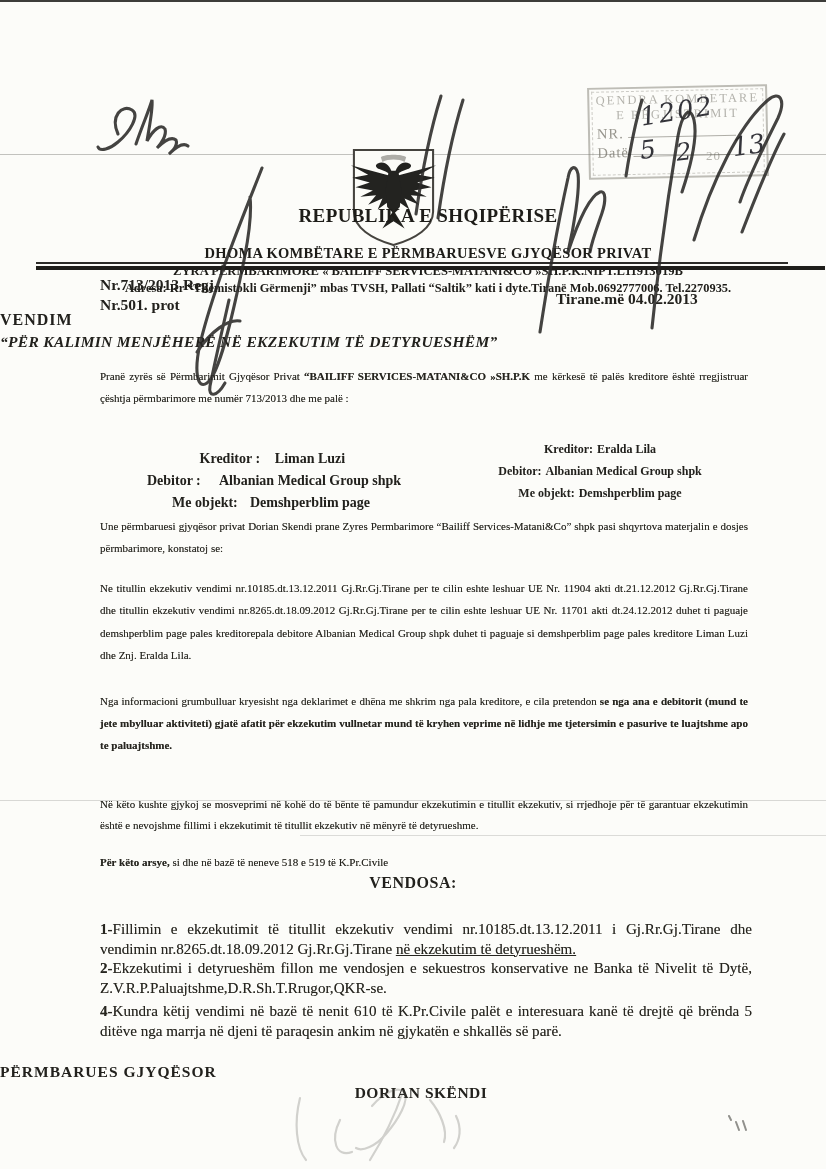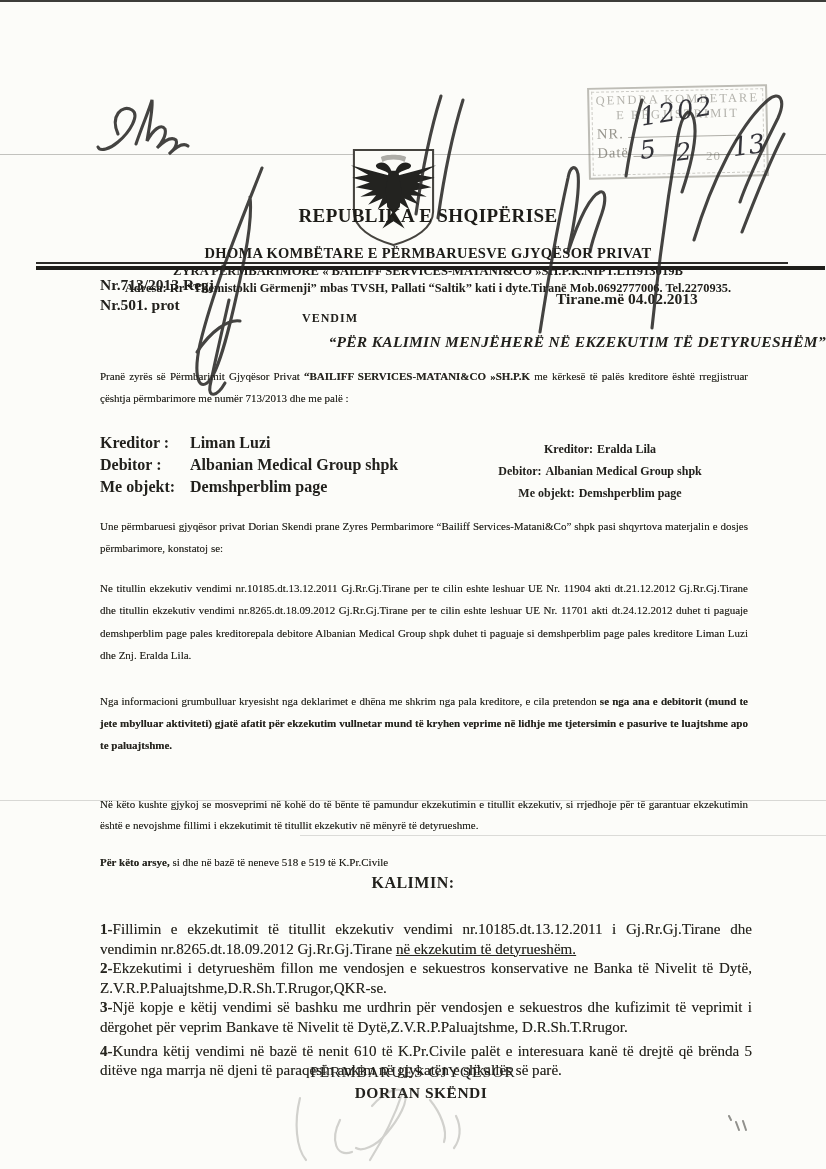--- a/index.html
+++ b/index.html
@@ -32,39 +32,39 @@
   .lh-republic{font-size:19px;font-weight:bold;letter-spacing:.4px;}
   .lh-chamber{font-size:14.5px;font-weight:bold;margin-top:18px;letter-spacing:.3px;}
   .lh-office{font-size:12.6px;font-weight:bold;margin-top:2px;}
   .lh-address{font-size:12.4px;font-weight:bold;margin-top:2px;}
   .rule-thin{top:262px;left:36px;width:752px;height:2px;background:#2d2c29;}
   .rule-thick{top:266px;left:36px;width:789px;height:3.5px;background:#1f1e1b;}
   
   .meta-reg{top:276px;left:100px;font-size:15.5px;font-weight:bold;}
   .meta-prot{top:296px;left:100px;font-size:15.5px;font-weight:bold;}
   .meta-date{top:290px;left:556px;font-size:15.5px;font-weight:bold;}
-  .doc-title{top:311px;left:0;width:660px;text-align:center;font-size:12px;font-weight:bold;letter-spacing:1px;}
-  .doc-subtitle{top:333px;left:0;width:826px;text-align:right;font-size:15.5px;font-weight:bold;font-style:italic;letter-spacing:.3px;}
+  .doc-title{top:311px;left:0;width:660px;font-size:16px;font-weight:bold;letter-spacing:1px;}
+  .doc-subtitle{top:333px;left:0;width:826px;text-align:left;font-size:15.5px;font-weight:bold;font-style:italic;letter-spacing:.3px;}
   
   .para{left:100px;width:648px;text-align:justify;font-size:11px;line-height:21.8px;color:#26251f;text-shadow:0 0 .4px rgba(45,44,38,.55);}
   .p-intro{top:366px;}
   .p-constat{top:516px;}
   .p-titles{top:577px;line-height:22.3px;}
   .p-info{top:691px;}
   .p-cond{top:794px;line-height:21px;}
   .p-reasons{top:852px;}
-  .parties-l{top:432px;left:100px;width:330px;font-size:16px;font-weight:bold;line-height:22px;}
+  .parties-l{top:448px;left:100px;width:330px;font-size:14px;font-weight:bold;line-height:22px;text-align:center;}
   .parties-r{top:438px;left:430px;width:340px;font-size:12px;font-weight:bold;line-height:22px;text-align:center;}
   .parties-l .plabel{display:inline-block;width:90px;}
   .parties-r .plabel{margin-right:4px;}
   .vendosa{top:874px;left:0;width:826px;text-align:center;font-size:16px;font-weight:bold;letter-spacing:.5px;}
   .items{top:920px;left:100px;width:652px;font-size:15.1px;line-height:19.6px;text-align:justify;color:#26251f;text-shadow:0 0 .4px rgba(45,44,38,.5);}
   .item{margin:0;}
   .item-4{margin-top:4px;}
-  .sig-role{top:1063px;left:0;width:826px;text-align:center;font-size:15.5px;font-weight:normal;letter-spacing:1px;}
+  .sig-role{top:1063px;left:0;width:826px;text-align:left;font-size:15.5px;font-weight:bold;letter-spacing:1px;}
   .sig-name{top:1084px;left:0;width:826px;text-align:center;font-size:15.5px;font-weight:bold;letter-spacing:.5px;padding-left:8px;}
   .hw-overlay{top:0;left:0;width:826px;height:1169px;pointer-events:none;}
   .emblem{top:143px;left:346px;width:95px;height:106px;}
 </style>
 </head>
 <body>
 
 <div class="page">
 
   <div class="abs scan-top"></div>
@@ -125,25 +125,24 @@
     <div><span class="plabel">Debitor:</span><span>Albanian Medical Group shpk</span></div>
     <div><span class="plabel">Me objekt:</span><span>Demshperblim page</span></div>
   </div>
 
   <div class="abs para p-constat">Une përmbaruesi gjyqësor privat Dorian Skendi prane Zyres Permbarimore “Bailiff Services-Matani&amp;Co” shpk pasi shqyrtova materjalin e dosjes përmbarimore, konstatoj se:</div>
   <div class="abs para p-titles">Ne titullin ekzekutiv vendimi nr.10185.dt.13.12.2011 Gj.Rr.Gj.Tirane per te cilin eshte leshuar UE Nr. 11904 akti dt.21.12.2012 Gj.Rr.Gj.Tirane dhe titullin ekzekutiv vendimi nr.8265.dt.18.09.2012 Gj.Rr.Gj.Tirane per te cilin eshte leshuar UE Nr. 11701 akti dt.24.12.2012 duhet ti paguaje demshperblim page pales kreditorepala debitore Albanian Medical Group shpk duhet ti paguaje si demshperblim page pales kreditore Liman Luzi dhe Znj. Eralda Lila.</div>
   <div class="abs para p-info"><span>Nga informacioni grumbulluar kryesisht nga deklarimet e dhëna me shkrim nga pala kreditore, e cila pretendon </span><span class="b">se nga ana e debitorit (mund te jete mbylluar aktiviteti) gjatë afatit për ekzekutim vullnetar mund të kryhen veprime në lidhje me tjetersimin e pasurive te luajtshme apo te paluajtshme.</span></div>
   <div class="abs para p-cond">Në këto kushte gjykoj se mosveprimi në kohë do të bënte të pamundur ekzekutimin e titullit ekzekutiv, si rrjedhoje për të garantuar ekzekutimin është e nevojshme fillimi i ekzekutimit të titullit ekzekutiv në mënyrë  të detyrueshme.</div>
   <div class="abs para p-reasons"><span class="b">Për këto arsye,</span><span> si dhe në bazë të neneve 518 e 519 të K.Pr.Civile</span></div>
 
-  <div class="abs vendosa">KALIMIN:</div>
+  <div class="abs vendosa">VENDOSA:</div>
   <div class="abs items">
     <div class="item"><span class="b">1-</span><span>Fillimin e ekzekutimit të titullit ekzekutiv vendimi nr.10185.dt.13.12.2011 i Gj.Rr.Gj.Tirane dhe vendimin nr.8265.dt.18.09.2012 Gj.Rr.Gj.Tirane </span><span class="u">në ekzekutim të detyrueshëm.</span></div>
     <div class="item"><span class="b">2-</span><span>Ekzekutimi i detyrueshëm fillon me  vendosjen e sekuestros konservative ne Banka të Nivelit të Dytë, Z.V.R.P.Paluajtshme,D.R.Sh.T.Rrugor,QKR-se.</span></div>
-    <div class="item"><span class="b">3-</span><span>Një kopje e këtij vendimi së bashku me urdhrin për vendosjen e sekuestros dhe kufizimit të veprimit i dërgohet për veprim Bankave të Nivelit të Dytë,Z.V.R.P.Paluajtshme, D.R.Sh.T.Rrugor.</span></div>
     <div class="item item-4"><span class="b">4-</span><span>Kundra këtij vendimi në  bazë  të nenit 610 të K.Pr.Civile palët e interesuara kanë të drejtë që brënda 5 ditëve nga marrja  në djeni  të  paraqesin ankim në gjykatën e shkallës së parë.</span></div>
   </div>
 
   <div class="abs sig-role">PËRMBARUES  GJYQËSOR</div>
   <div class="abs sig-name">DORIAN SKËNDI</div>
 
   <svg class="abs hw-overlay" viewBox="0 0 826 1169">
     <g fill="none" stroke="#2b2a28" stroke-width="3.1" stroke-linecap="round" opacity="0.88">
 
       <g>

